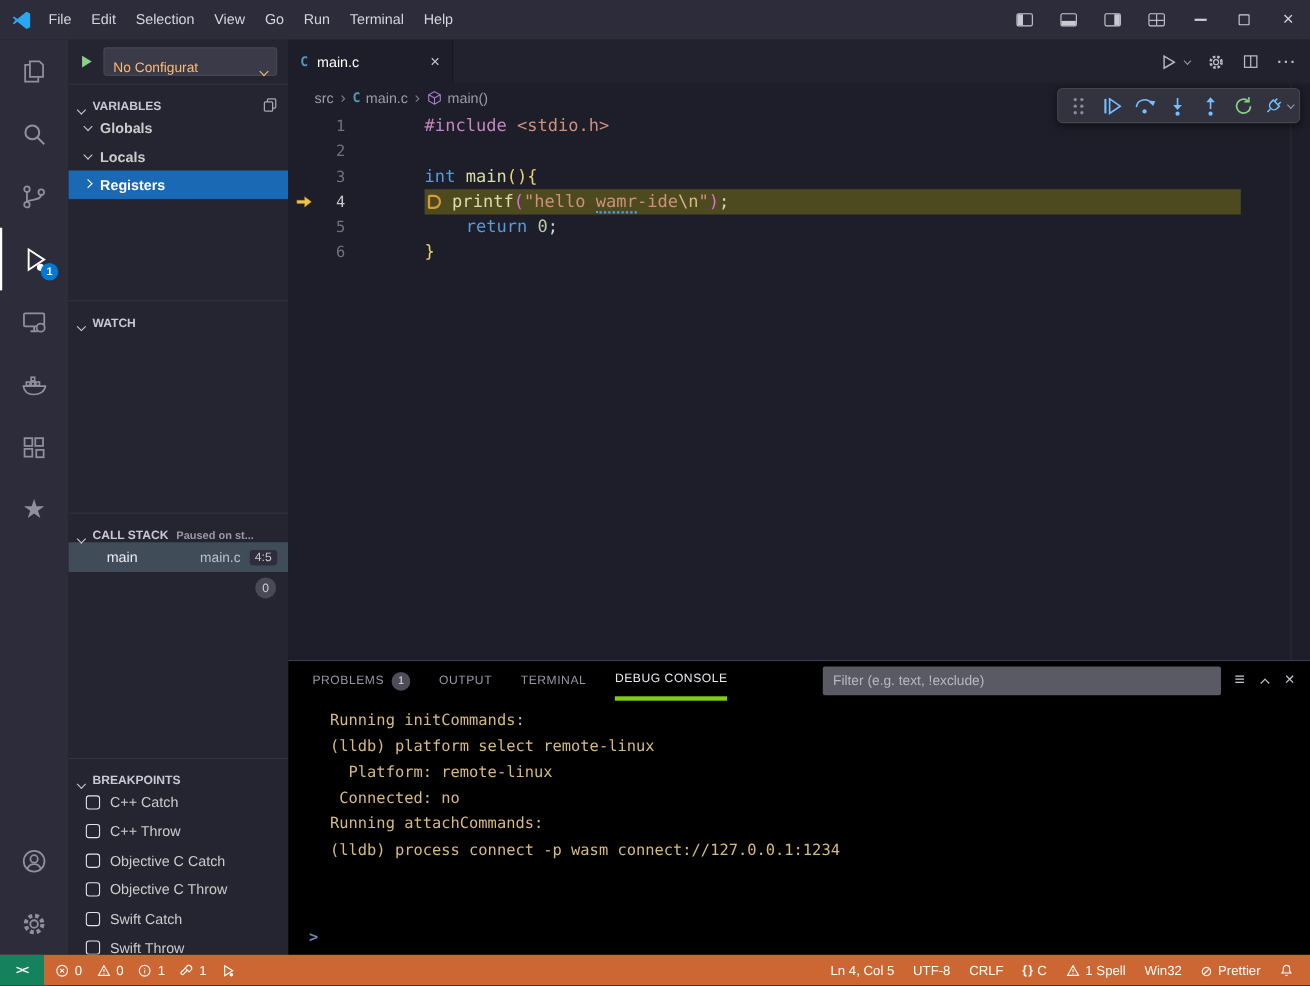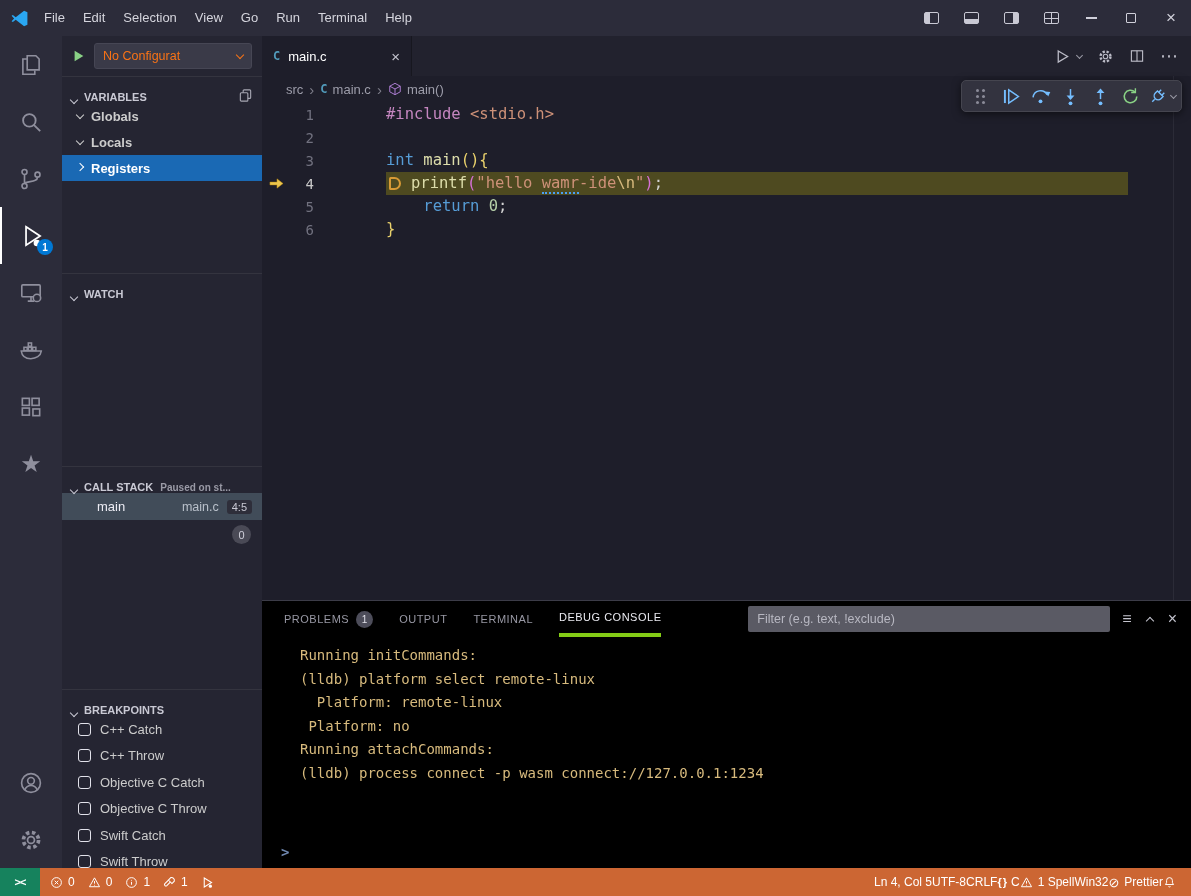--- a/index.html
+++ b/index.html
@@ -42,21 +42,21 @@
     border-bottom:1.3px solid currentColor;transform:rotate(45deg);margin-top:-2px}
   .chev.right{transform:rotate(-45deg)}
   .chev.up{transform:rotate(-135deg);margin-top:3px}
   .cbx{width:13px;height:13px;border:1.5px solid #e2e2ea;border-radius:3px;display:inline-block;flex-shrink:0}
 
   
   .sidebar{position:absolute;left:62px;top:36px;width:200px;bottom:28px;background:#252532;
     font-size:13px;overflow:hidden;display:flex;flex-direction:column;z-index:4}
   .config-row{height:40px;display:flex;align-items:center;padding:0 10px;gap:8px;flex-shrink:0}
   .config-select{flex:1;height:26px;background:#3a3a48;border:1px solid #464654;border-radius:3px;
-    display:flex;align-items:center;justify-content:space-between;padding:0 8px;color:#f97316;font-size:12.5px;cursor:pointer}
+    display:flex;align-items:flex-end;justify-content:space-between;padding:0 8px;color:#fdba74;font-size:12.5px;cursor:pointer}
   .section{border-top:1px solid #34343f;flex-shrink:0;overflow:hidden}
   .sec-vars{height:197px}.sec-watch{height:193px}.sec-stack{height:223px}.sec-bp{flex:1}
   .sec-header{height:26px;display:flex;align-items:flex-end;gap:7px;padding:0 9px;font-size:11px;
     font-weight:bold;color:#c9c9d4;cursor:pointer}
   .sec-action{margin-left:auto;color:#a7a7b2}
   .stack-desc{font-weight:bold;font-size:10px;color:#9a9aa6;white-space:nowrap;overflow:hidden}
   .tree-row{height:26px;display:flex;align-items:center;gap:8px;padding:0 15px;cursor:pointer}
   .tree-row.selected{background:#1a69b4;color:#fff}
   .tree-label{font-weight:bold;font-size:13px}
   .frame-row{height:27px;background:#414c59;display:flex;align-items:center;padding:0 10px 0 35px;gap:8px;cursor:pointer}
@@ -126,21 +126,21 @@
   .console-line{height:23.5px;line-height:23.5px;white-space:pre}
   .console-prompt{position:absolute;left:19px;bottom:8px;color:#6f87b0;
     font:bold 14px "DejaVu Sans Mono",monospace;cursor:text}
 
   
   .statusbar{position:absolute;left:0;bottom:0;width:1191px;height:28px;background:#cc6633;
     display:flex;align-items:center;color:#fff;font-size:12px;z-index:6}
   .st-remote{width:40px;height:100%;background:#16825d;display:flex;align-items:center;justify-content:center;
     font-weight:bold;font-size:11px;letter-spacing:-1px;cursor:pointer}
   .st-left{display:flex;gap:13px;padding-left:10px;align-items:center}
-  .st-right{margin-left:auto;display:flex;padding-right:15px;align-items:center}
+  .st-right{margin-left:auto;display:flex;gap:17px;padding-right:15px;align-items:center}
   .st-item{display:flex;align-items:center;gap:5px;cursor:pointer;white-space:nowrap}
   .st-ic svg{width:13px;height:13px}
   .braces-txt{font-size:11px;font-weight:bold;letter-spacing:-1px}
   .slash-txt{font-size:13px}
 </style>
 </head>
 <body>
 
 <div class="titlebar">
   <span class="vscode-logo icon">
@@ -502,21 +502,21 @@
       <span class="pa">
           <span class="chev up"></span>
         </span>
       <span class="pa">×</span>
     </div>
   </div>
   <div class="console" id="console">
       <div class="console-line">Running initCommands:</div>
       <div class="console-line">(lldb) platform select remote-linux</div>
       <div class="console-line">  Platform: remote-linux</div>
-      <div class="console-line"> Platform: no</div>
+      <div class="console-line"> Connected: no</div>
       <div class="console-line">Running attachCommands:</div>
       <div class="console-line">(lldb) process connect -p wasm connect://127.0.0.1:1234</div>
     </div>
   <div class="console-prompt">&gt;</div>
 </section>
 
 <footer class="statusbar">
   <div class="st-remote">
     <span>&gt;&lt;</span>
   </div>

